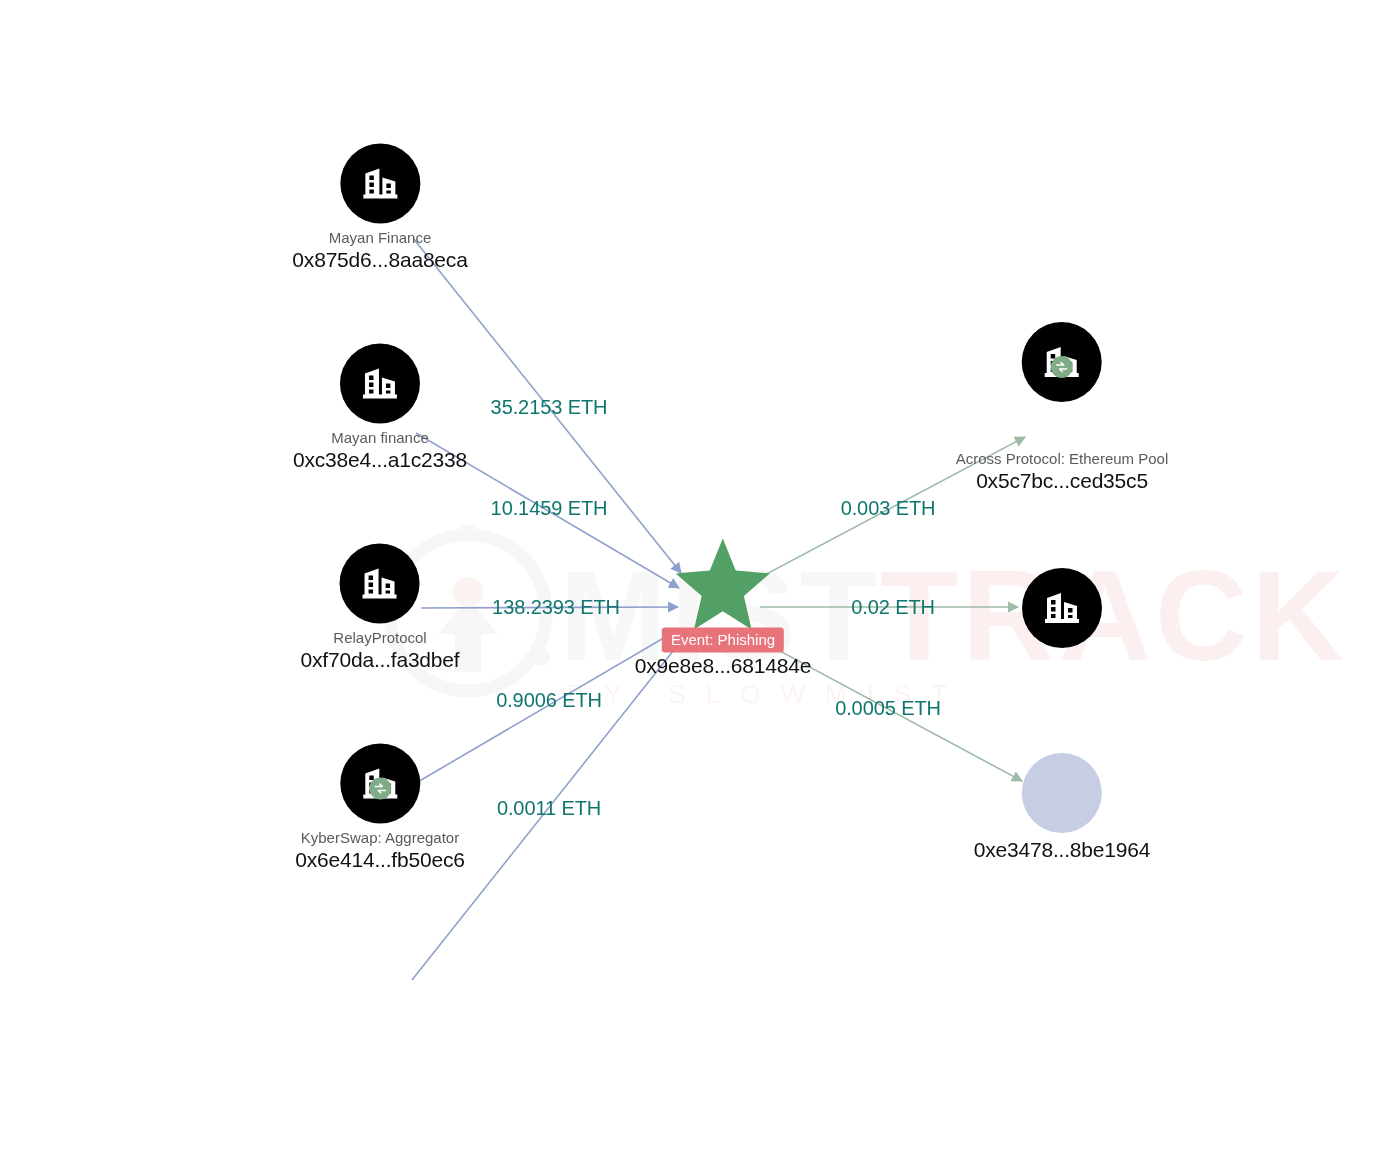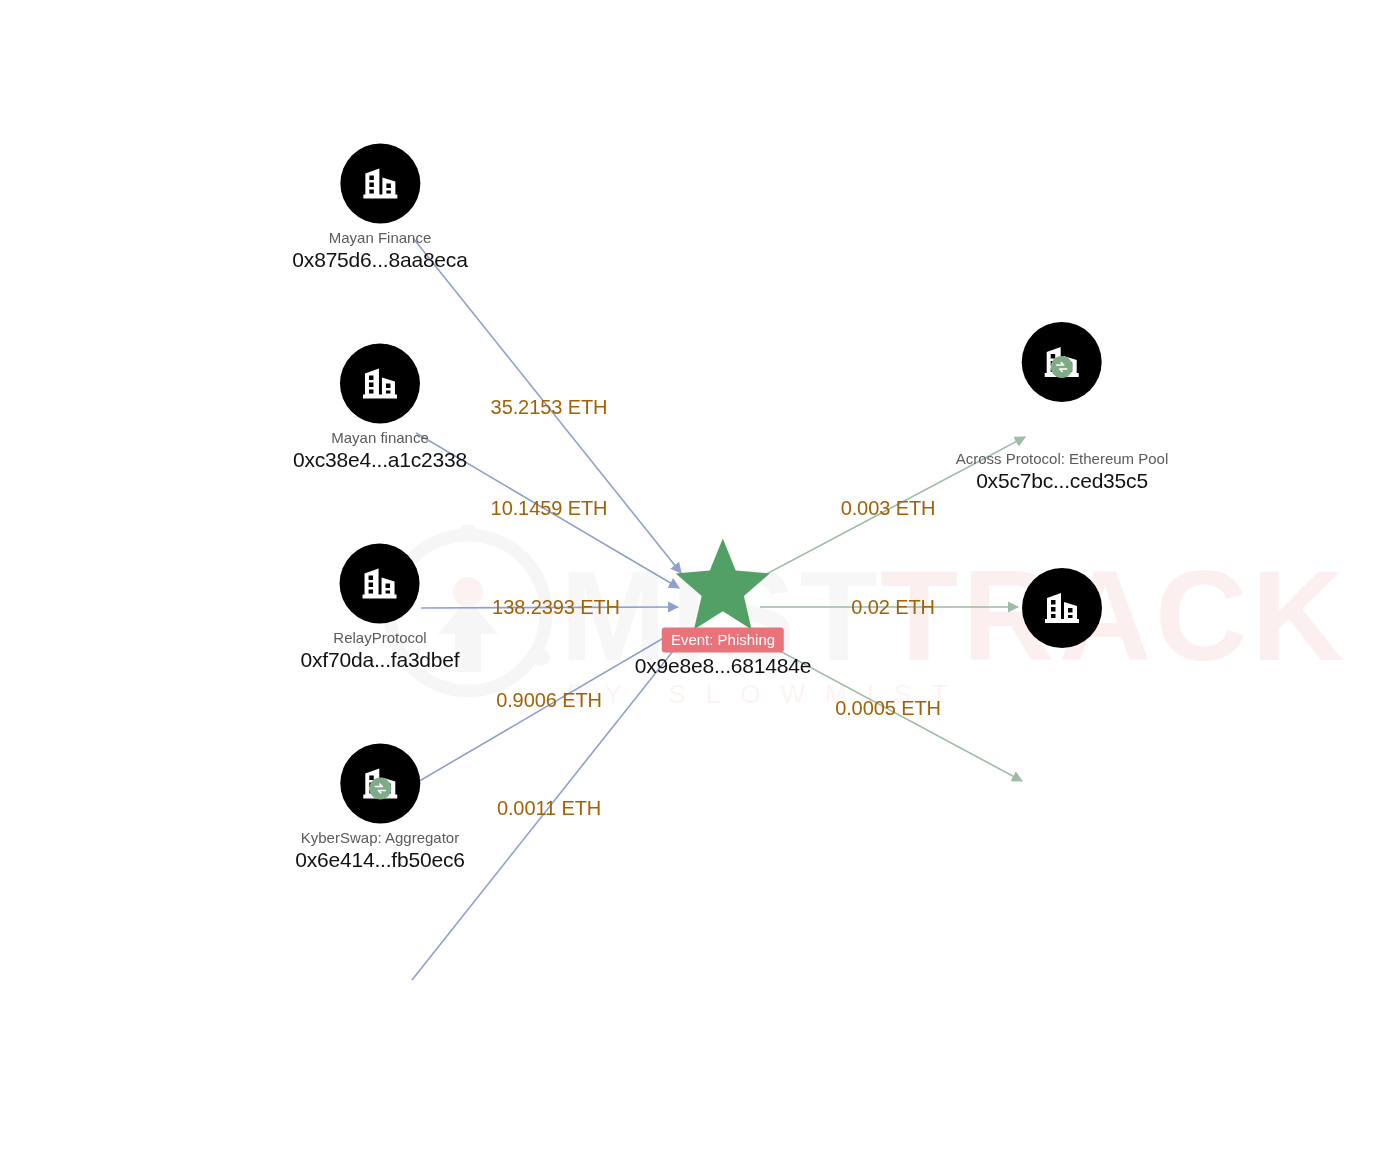--- a/index.html
+++ b/index.html
@@ -121,21 +121,21 @@
     padding: 3px 9px 4px 9px;
     border-radius: 3px;
     white-space: nowrap;
   }
 
   
   .edge-label {
     position: absolute;
     transform: translate(-50%, -50%);
     font-size: 20px;
-    color: #a16207;
+    color: #0f766e;
     white-space: nowrap;
     z-index: 4;
     background: transparent;
     letter-spacing: -0.1px;
   }
 </style>
 </head>
 <body>
 
 <div id="graph-canvas">
@@ -322,20 +322,26 @@
             <rect x="11" y="14" width="4.5" height="4.5" fill="#000000"></rect>
             <rect x="11" y="21" width="4.5" height="4.5" fill="#000000"></rect>
             <rect x="11" y="28" width="4.5" height="4" fill="#000000"></rect>
             <rect x="28" y="22" width="4.5" height="4.5" fill="#000000"></rect>
             <rect x="28" y="29" width="4.5" height="3" fill="#000000"></rect>
           </svg>
         </span>
       </div>
     </div>
 
+    <div class="node" style="left:1062px; top:808px;">
+      <div class="node-disc plain"></div>
+      <div class="node-caption">
+        <div class="node-address">0xe3478...8be1964</div>
+      </div>
+    </div>
 
     <div class="node" style="left:723px; top:607px;">
       <div class="star-wrap">
         <svg width="96" height="96" viewBox="0 0 100 100" xmlns="http://www.w3.org/2000/svg">
           <path d="M50 3 L63.5 36.5 L99 39.5 L72 63 L80 98 L50 79 L20 98 L28 63 L1 39.5 L36.5 36.5 Z" fill="#52a066"></path>
         </svg>
       </div>
       <div class="node-caption" style="margin-top:-4px;">
         <div>
           <span class="event-badge">Event: Phishing</span>

